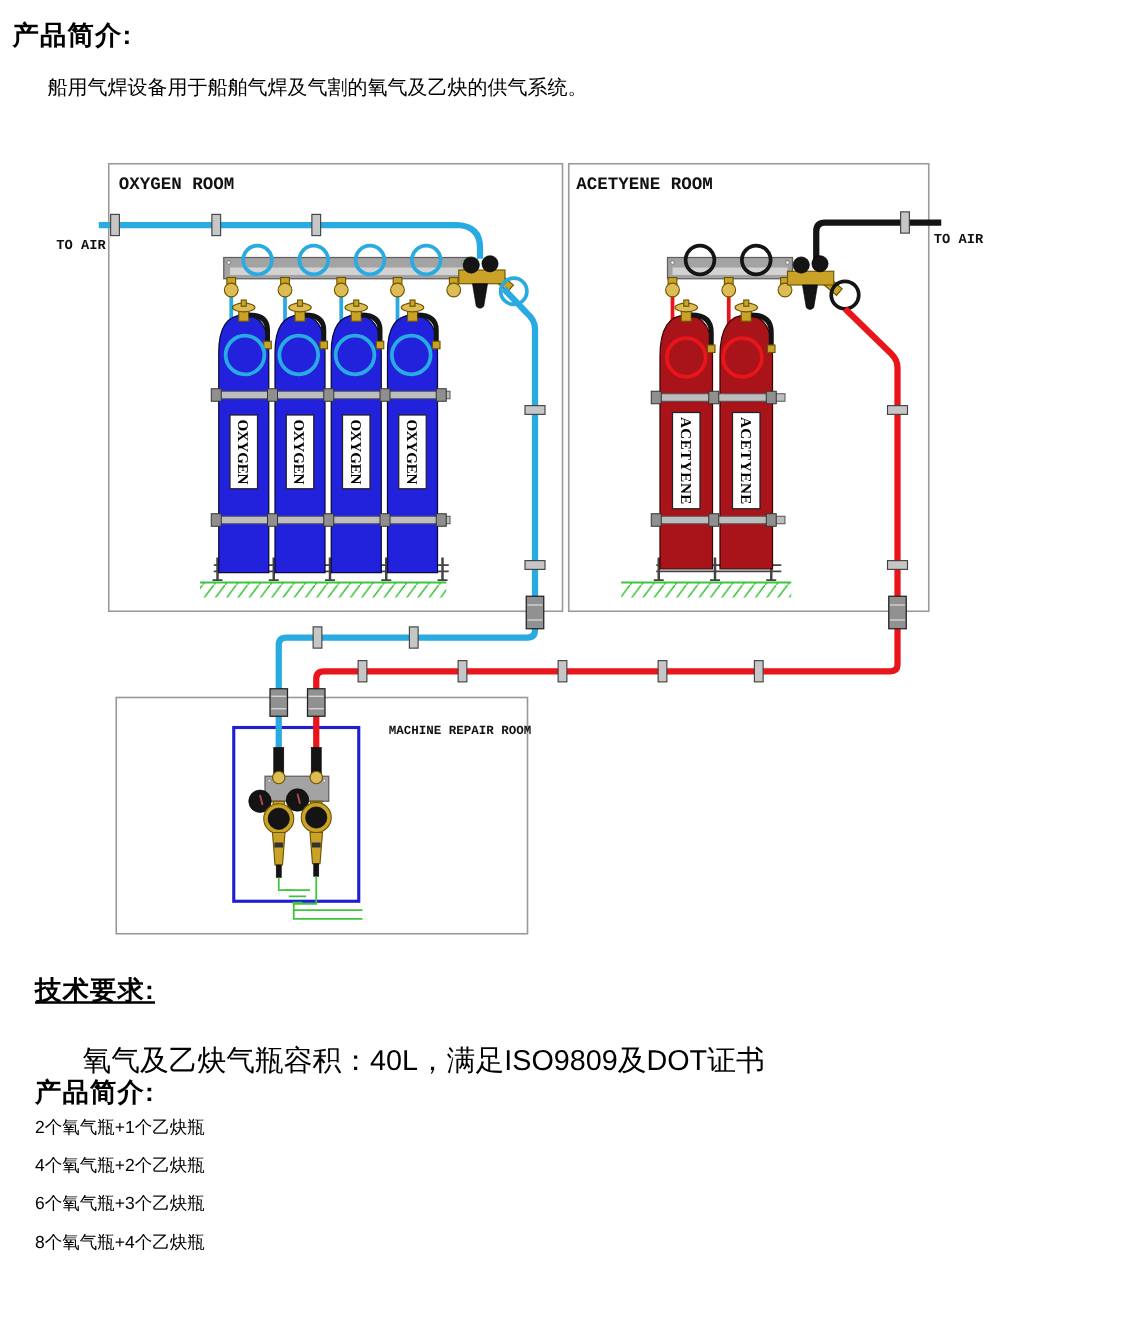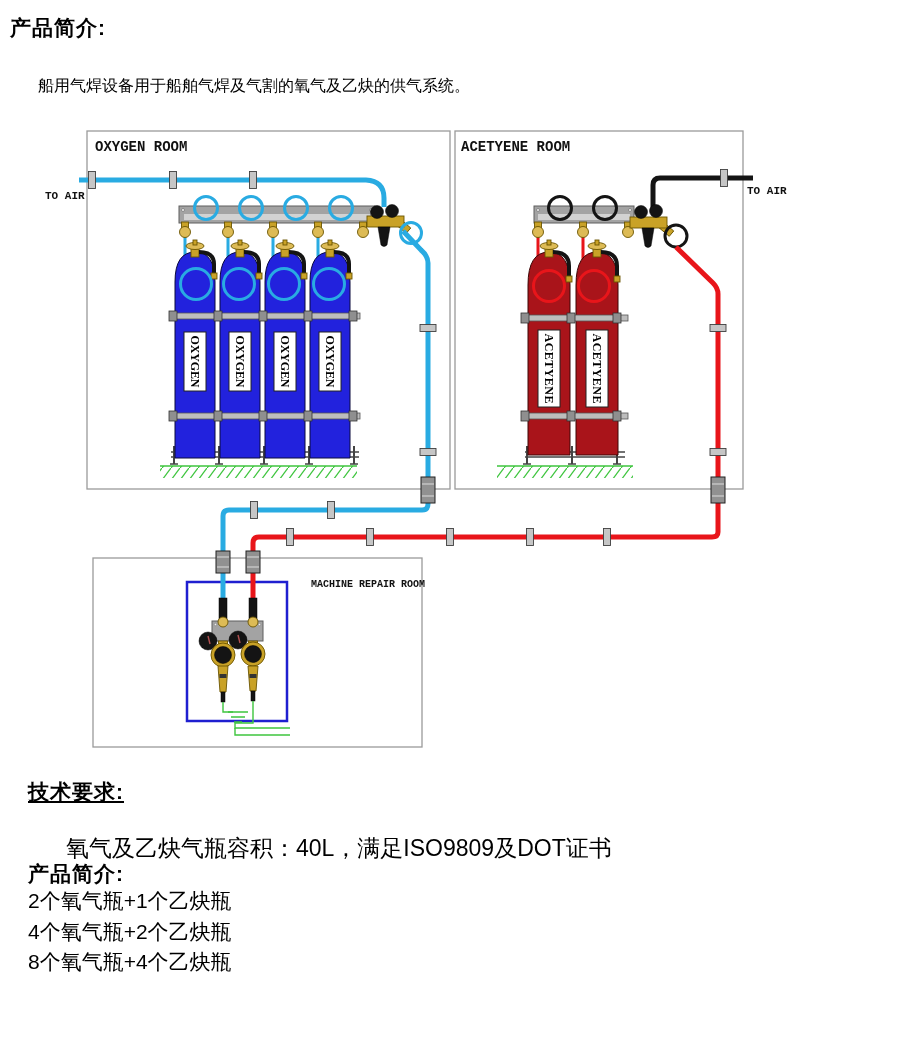--- a/index.html
+++ b/index.html
@@ -1,22 +1,22 @@
 <!DOCTYPE html>
 <html style="--oxygen-pipe: #29abe2; --acetylene-pipe: #e8151a; --oxygen-cylinder: #2222dd; --acetylene-cylinder: #a9141a; --ground: #3ec53e; --brass: #c9a227;"><head>
 <meta charset="utf-8">
 <style>
   html,body{margin:0;padding:0;background:#fff;}
   .page{position:relative;width:900px;height:1018px;background:#fff;overflow:hidden;
         font-family:"Liberation Sans",sans-serif;color:#000;}
   .abs{position:absolute;}
   .h-title{font-size:21px;font-weight:700;letter-spacing:1px;}
-  .body-txt{font-size:16px;font-weight:400;margin-top:16px;}
+  .body-txt{font-size:16px;font-weight:400;}
   .spec-txt{font-size:23px;font-weight:400;}
-  .order-item{font-size:21px;font-weight:400;line-height:30.5px;white-space:nowrap;}
+  .order-item{font-size:14px;font-weight:400;line-height:30.5px;white-space:nowrap;}
   svg text{user-select:none;}
   .cad-label{font-family:"Liberation Mono",monospace;font-weight:700;fill:#111;}
   .cyl-label{font-family:"Liberation Serif",serif;font-weight:700;fill:#000;}
   .pipe-o{stroke:var(--oxygen-pipe);fill:none;stroke-width:5;}
   .pipe-a{stroke:var(--acetylene-pipe);fill:none;stroke-width:5;}
   .pipe-k{stroke:#141414;fill:none;stroke-width:5;}
   .hose-o{stroke:var(--oxygen-pipe);fill:none;stroke-width:3;}
   .hose-a{stroke:var(--acetylene-pipe);fill:none;stroke-width:3;}
   .hose-k{stroke:#141414;fill:none;stroke-width:4;}
   .ring-o{stroke:var(--oxygen-pipe);fill:none;stroke-width:3;}
@@ -352,16 +352,17 @@
     </g>
   </svg>
 
   <div class="abs h-title" style="left:28px;top:778px;text-decoration:underline;">技术要求:</div>
   <div class="abs spec-txt" style="left:66px;top:833px;">氧气及乙炔气瓶容积：40L，满足ISO9809及DOT证书</div>
   <div class="abs h-title" style="left:28px;top:860px;">产品简介:</div>
 
   <div class="abs" style="left:28px;top:886px;">
     <div class="order-item">2个氧气瓶+1个乙炔瓶</div>
     <div class="order-item">4个氧气瓶+2个乙炔瓶</div>
+    <div class="order-item">6个氧气瓶+3个乙炔瓶</div>
     <div class="order-item">8个氧气瓶+4个乙炔瓶</div>
   </div>
 
 </div>
 
 </body></html>

